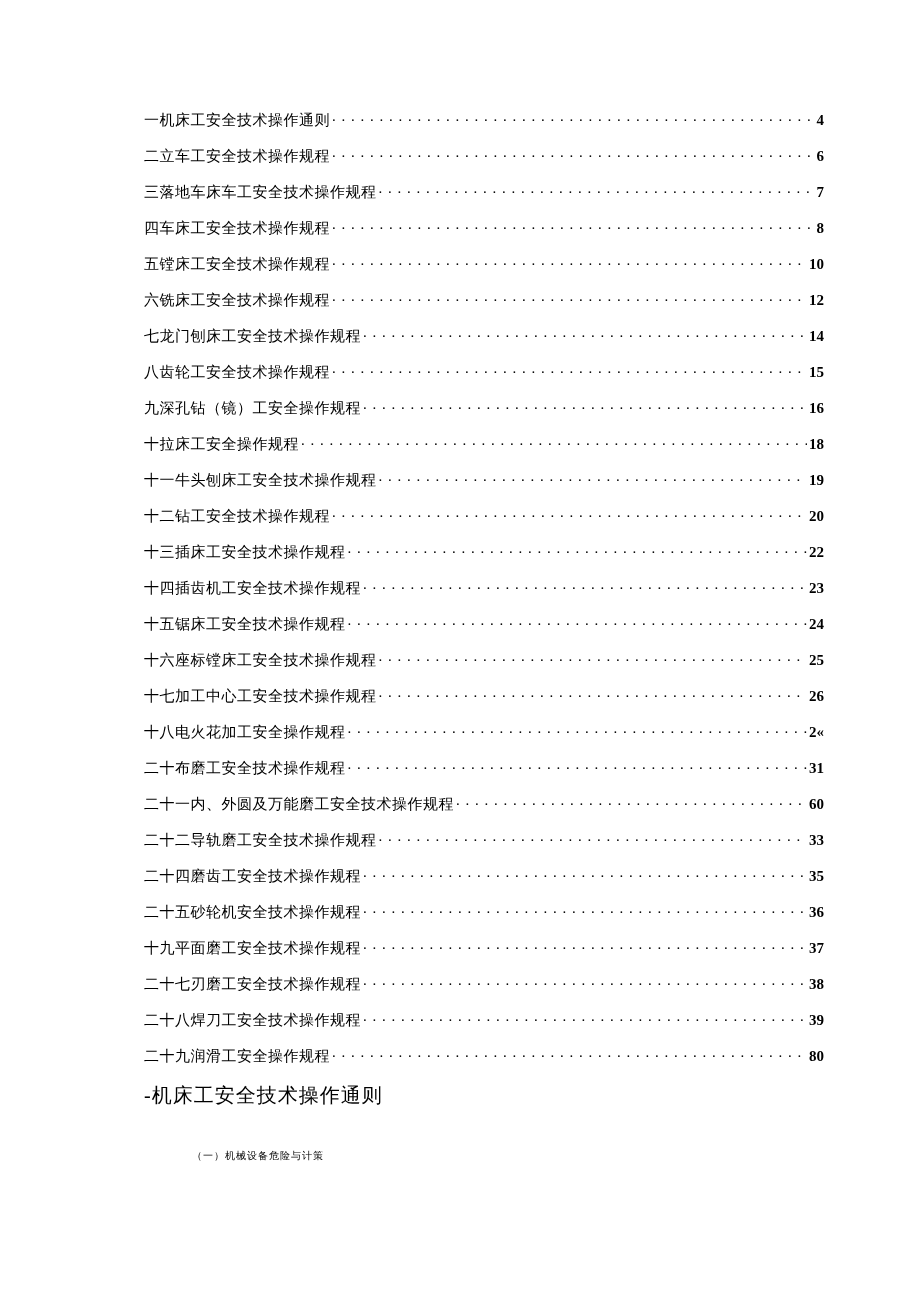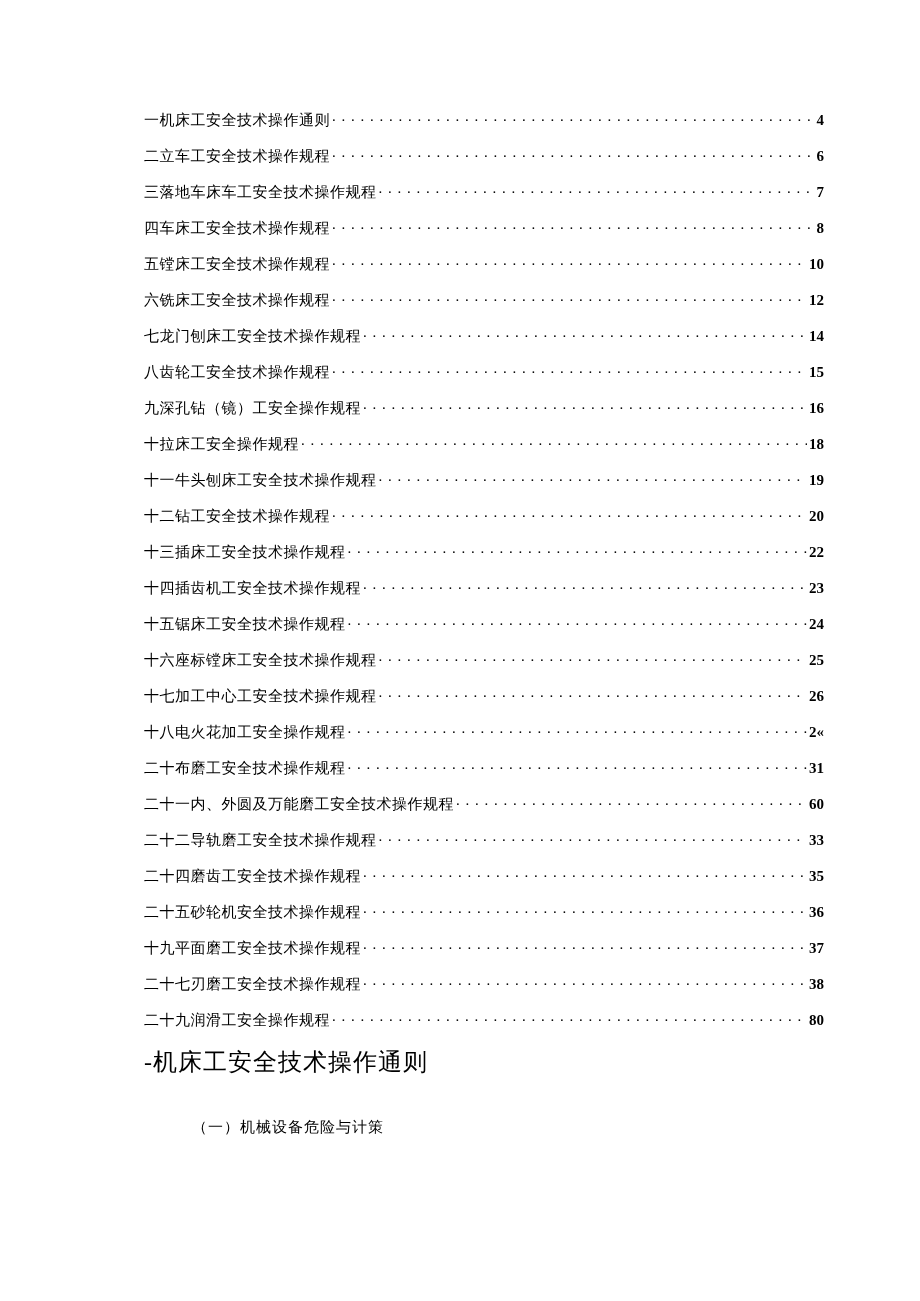--- a/index.html
+++ b/index.html
@@ -45,27 +45,27 @@
     bottom: 0;
     letter-spacing: 1px;
     font-size: 15px;
   }
   .toc-page {
     flex: 0 0 auto;
     font-weight: bold;
     font-family: "SimSun", serif;
   }
   .heading {
-    font-size: 24px;
+    font-size: 20px;
     margin-top: 4px;
     margin-bottom: 40px;
     letter-spacing: 1px;
   }
   .body-line {
-    font-size: 15px;
+    font-size: 10px;
     margin-left: 48px;
     letter-spacing: 1px;
   }
 </style>
 </head>
 <body>
 
 <div class="page">
 
   <div id="toc-container">
@@ -188,20 +188,25 @@
         <span class="toc-title">十九平面磨工安全技术操作规程</span>
         <span class="toc-leader"></span>
         <span class="toc-page">37</span>
       </div>
       <div class="toc-entry">
         <span class="toc-title">二十七刃磨工安全技术操作规程</span>
         <span class="toc-leader"></span>
         <span class="toc-page">38</span>
       </div>
       <div class="toc-entry">
+        <span class="toc-title">二十八焊刀工安全技术操作规程</span>
+        <span class="toc-leader"></span>
+        <span class="toc-page">39</span>
+      </div>
+      <div class="toc-entry">
         <span class="toc-title">二十九润滑工安全操作规程</span>
         <span class="toc-leader"></span>
         <span class="toc-page">80</span>
       </div>
     </div>
 
   <div class="heading">-机床工安全技术操作通则</div>
 
   <div class="body-line">（一）机械设备危险与计策</div>
 

